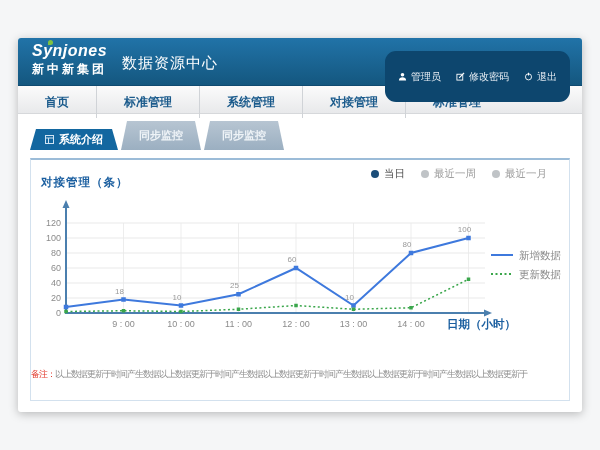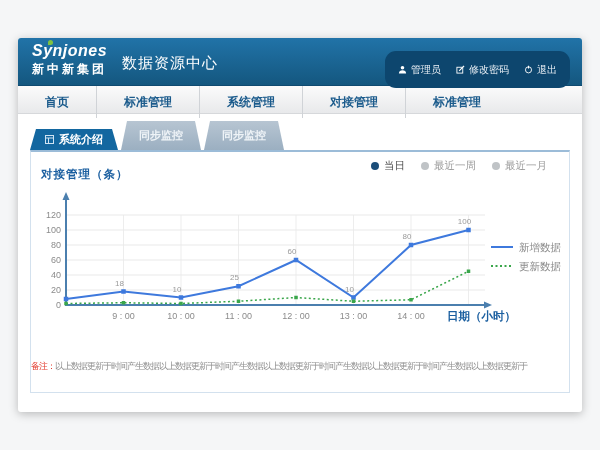--- a/index.html
+++ b/index.html
@@ -20,21 +20,21 @@
     border-bottom:1px solid #0f4a70;
   }
   .logo{position:absolute;left:14px;top:5px;color:#fff;line-height:1;}
   .logo-en{font-size:16px;font-weight:bold;font-style:italic;letter-spacing:.5px;position:relative;}
   .leaf{position:absolute;left:16px;top:-3px;width:5px;height:5px;background:#7dc242;border-radius:50% 50% 50% 0;}
   .logo-cn{font-size:12px;font-weight:bold;letter-spacing:3px;margin-top:4px;}
   .app-title{position:absolute;left:104px;top:16px;color:#fff;font-size:15px;letter-spacing:1px;}
   .user-pill{
     position:absolute;right:12px;top:13px;height:21px;
     background:#0d466e;border-radius:11px;
-    display:flex;align-items:center;gap:15px;padding:8px 13px;
+    display:flex;align-items:center;gap:15px;padding:15px 13px;
     font-size:10px;color:#e8eef4;font-family:Liberation Serif, serif;
   }
   .pill-item{display:flex;align-items:center;gap:4px;cursor:pointer;white-space:nowrap;}
   
   .nav{
     height:27px;display:flex;align-items:stretch;
     background:linear-gradient(#fbfbfb,#e8e9eb);
     border-bottom:1px solid #d6d8db;
     font-size:12px;font-weight:bold;color:#1b5b8c;
   }
@@ -46,21 +46,21 @@
   .tab{
     height:21px;line-height:21px;padding:4px 18px;
     font-size:11px;font-weight:bold;color:#eef3f7;
     background:linear-gradient(#b7c5d2,#9bafc1);
     clip-path:polygon(0 100%,6px 0,calc(100% - 6px) 0,100% 100%);
     display:flex;align-items:center;gap:5px;cursor:pointer;white-space:nowrap;
   }
   .tab.active{background:#1367a0;color:#fff;padding:0 15px;}
   
   .panel{
-    margin:0 12px;height:240px;background:#fff;position:relative;
+    margin:8px 12px;height:240px;background:#fff;position:relative;
     border:1px solid #d3e1ee;border-top:2px solid #9cbcd8;padding-left:40px;
   }
   .radios{position:absolute;top:7px;right:22px;display:flex;gap:16px;align-items:center;font-size:10.5px;}
   .radio-item{display:flex;align-items:center;gap:5px;color:#9a9a9a;cursor:pointer;}
   .radio-item.sel{color:#4a4a4a;}
   .radio-dot{width:8px;height:8px;border-radius:50%;background:#bfc3c6;}
   .radio-item.sel .radio-dot{background:#1b4d79;}
   .y-title{position:absolute;left:10px;top:15px;font-size:11.5px;font-weight:bold;color:#1b5fa0;letter-spacing:1px;}
   #chart{position:absolute;left:4px;top:36px;}
   .note{

